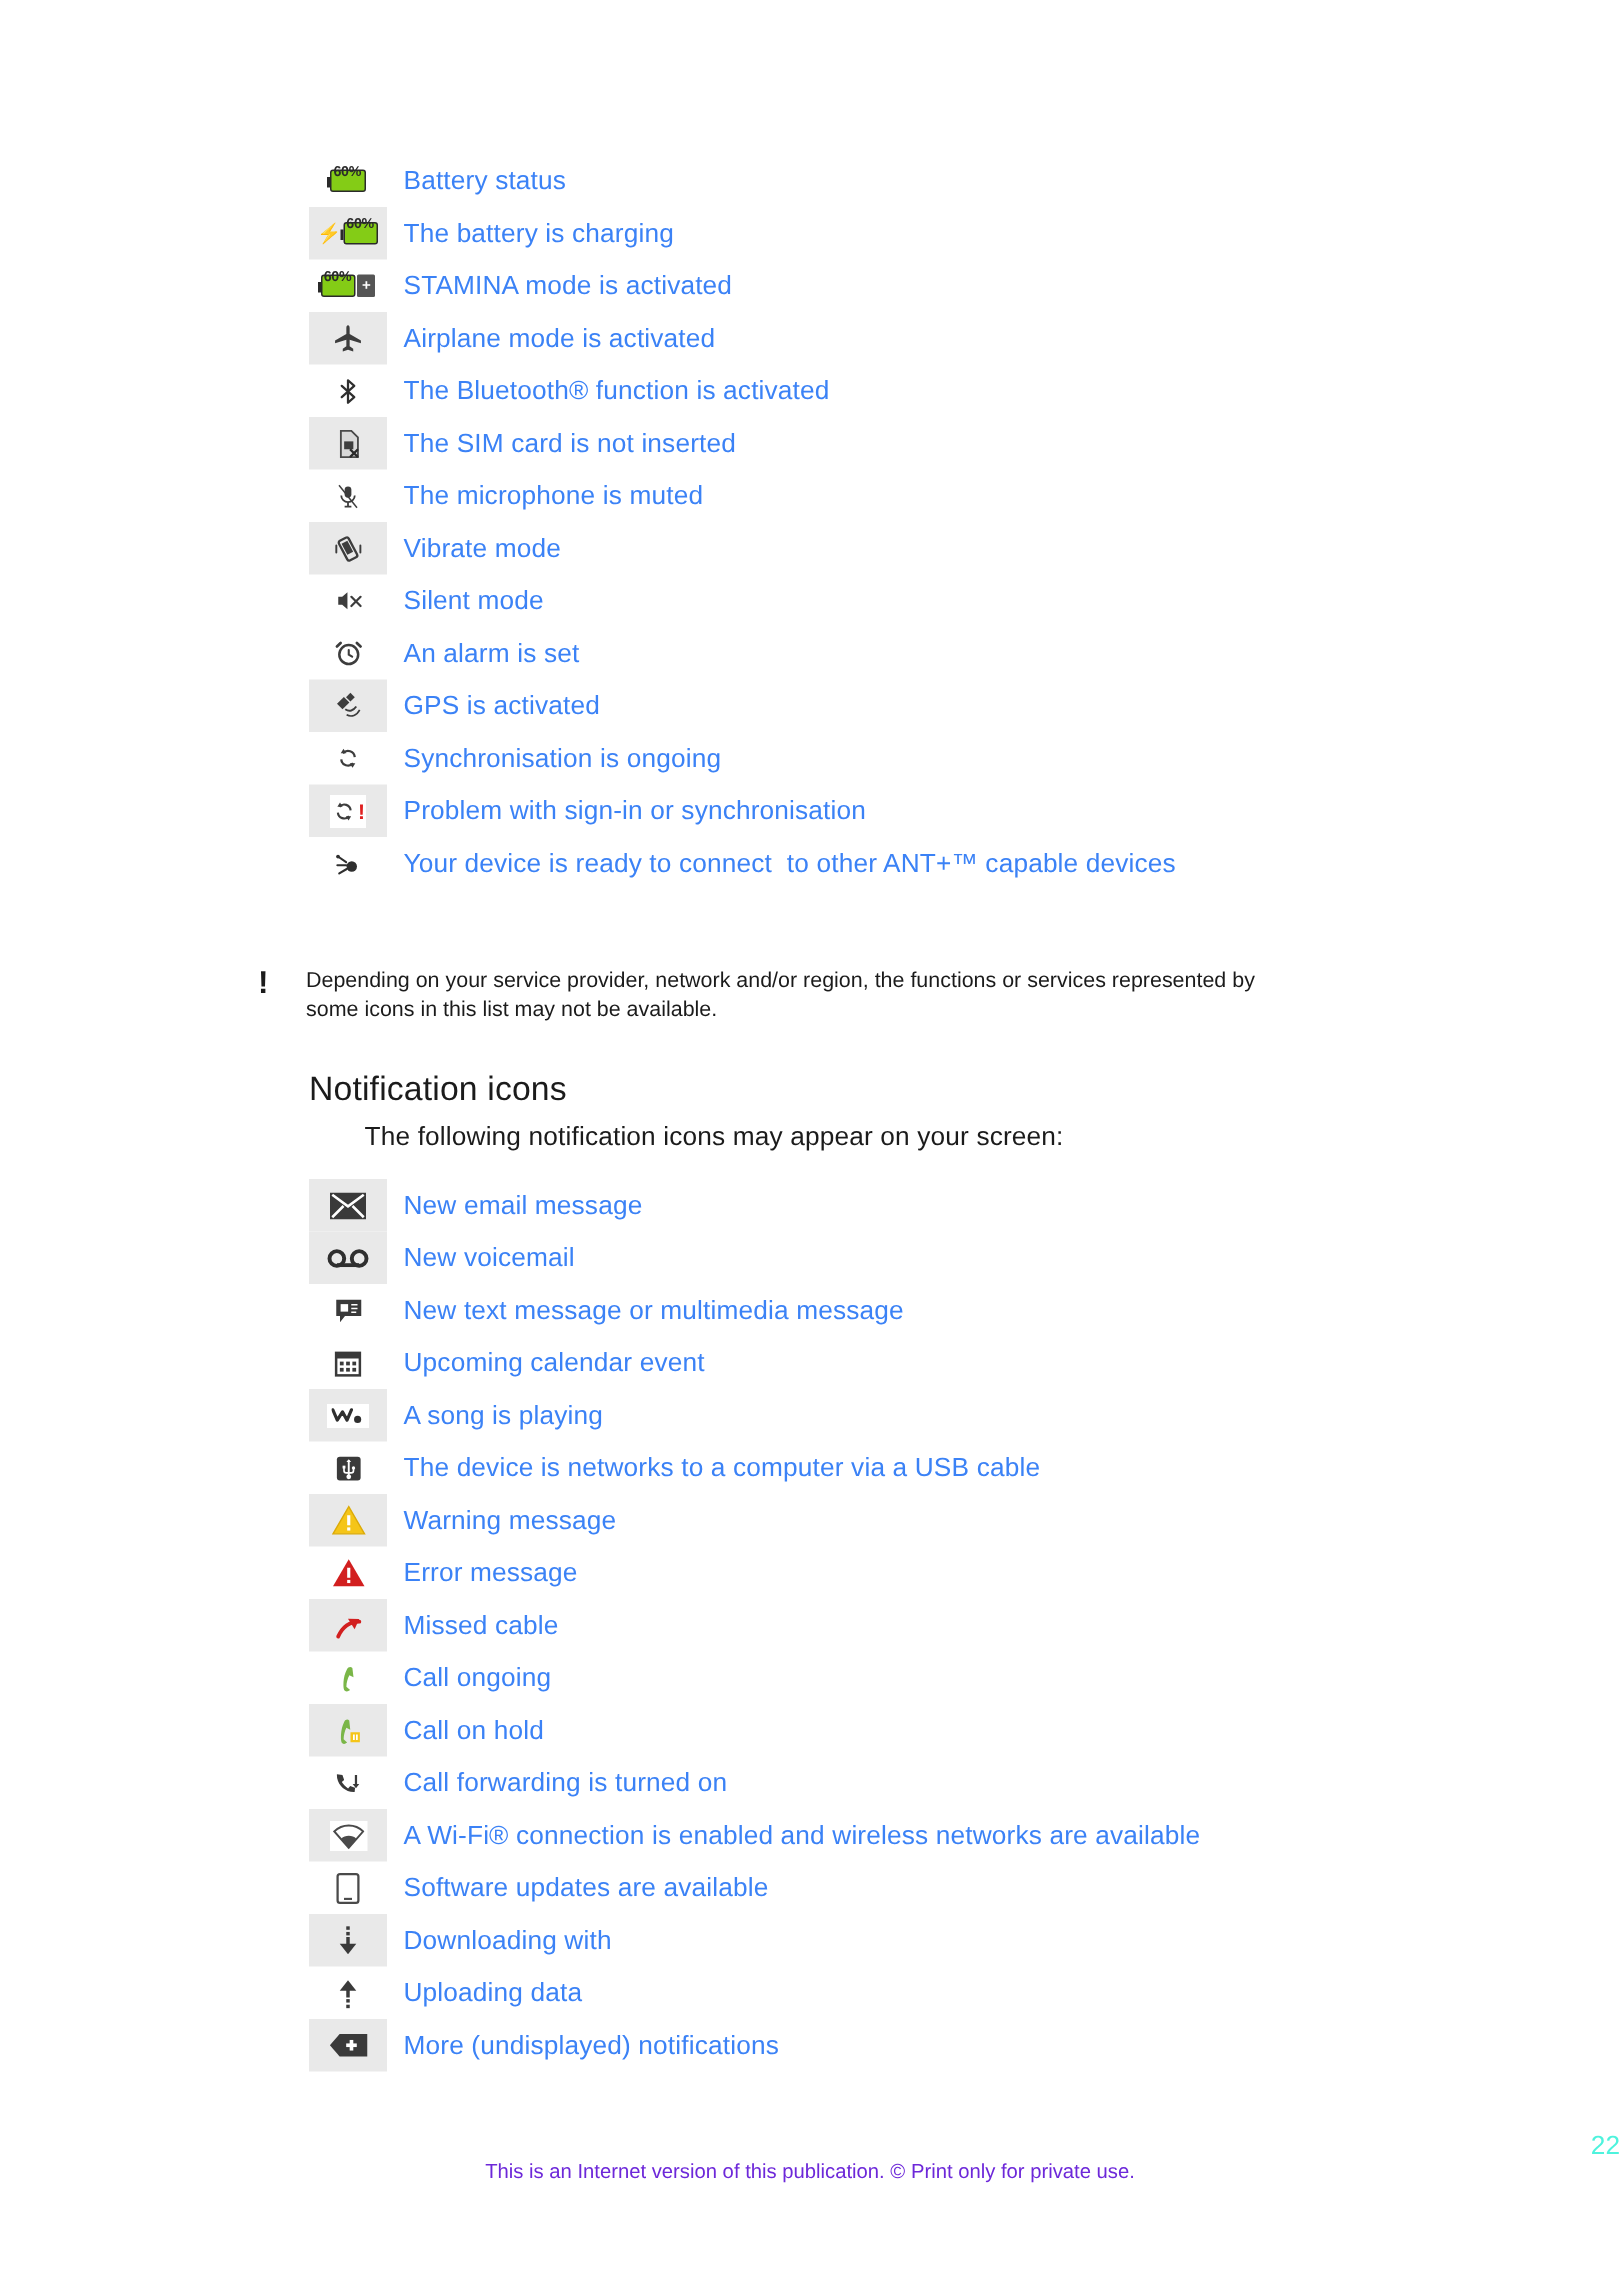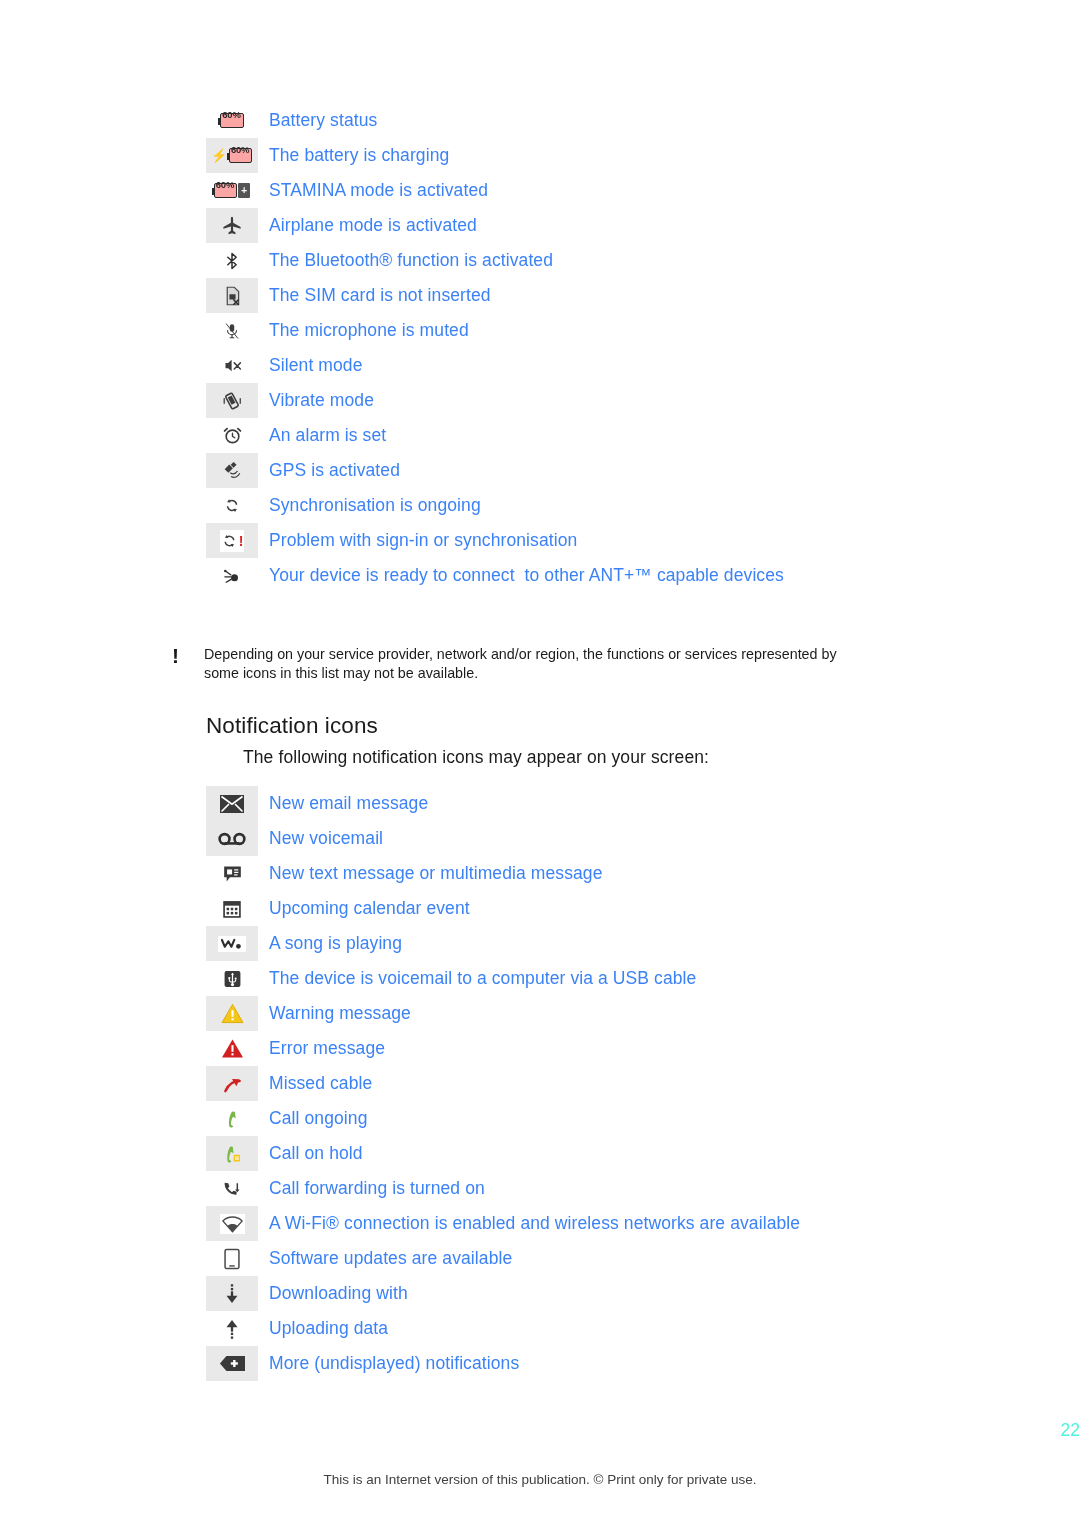--- a/index.html
+++ b/index.html
@@ -98,37 +98,37 @@
     right: 0;
     top: 1420px;
     text-align: right;
     font-size: 17.5px;
     color: #4ef3dd;
   }
   .footer-note {
     position: absolute;
     left: 0;
     right: 0;
-    top: 1472px;
+    top: 1440px;
     text-align: center;
     font-size: 13.5px;
-    color: #404040;
+    color: #6d28d9;
   }
 
   
   .battery-wrap { display: flex; align-items: center; }
   .battery {
     border: 1.6px solid #2a2a2a;
     border-radius: 2px;
     height: 15px;
     padding: 0 2px 12px 1px;
     display: flex;
     align-items: center;
     justify-content: center;
-    background: #fca5a5;
+    background: #84cc16;
     position: relative;
   }
   .battery::before {
     content: "";
     position: absolute;
     left: -3px;
     top: 4px;
     width: 2px;
     height: 7px;
     background: #2a2a2a;
@@ -231,41 +231,41 @@
           <rect x="9" y="3" width="6" height="10" rx="3" fill="#3d3d3d"></rect>
           <path d="M6 11a6 6 0 0 0 12 0" stroke="#3d3d3d" stroke-width="1.6" fill="none"></path>
           <path d="M12 17v4M9 21h6" stroke="#3d3d3d" stroke-width="1.6"></path>
           <path d="M4 2l16 20" stroke="#3d3d3d" stroke-width="1.3"></path>
         </svg>
       </div>
       <div class="desc-cell">The microphone is muted</div>
     </div>
 
 
-    <div class="icon-row">
-      <div class="icon-cell">
-        <svg class="ico" width="21" height="21" viewBox="0 0 24 24" aria-hidden="true">
-          <path d="M4 9h3l4-3.5v13L7 15H4z" fill="#3d3d3d"></path>
-          <path d="M14 9l7 7M21 9l-7 7" stroke="#3d3d3d" stroke-width="1.7" stroke-linecap="round"></path>
-        </svg>
-      </div>
-      <div class="desc-cell">Silent mode</div>
-    </div>
-
     <div class="icon-row shaded">
       <div class="icon-cell">
         <svg class="ico" width="22" height="22" viewBox="0 0 24 24" aria-hidden="true">
           <g transform="rotate(-28 12 12)">
             <rect x="8" y="4" width="8" height="16" rx="1.6" fill="none" stroke="#3d3d3d" stroke-width="1.7"></rect>
             <rect x="9.6" y="6.5" width="4.8" height="9" fill="#3d3d3d"></rect>
           </g>
           <path d="M3.5 9.5v5M21 9.5v5" stroke="#3d3d3d" stroke-width="1.4" stroke-linecap="round"></path>
         </svg>
       </div>
       <div class="desc-cell">Vibrate mode</div>
+    </div>
+
+    <div class="icon-row">
+      <div class="icon-cell">
+        <svg class="ico" width="21" height="21" viewBox="0 0 24 24" aria-hidden="true">
+          <path d="M4 9h3l4-3.5v13L7 15H4z" fill="#3d3d3d"></path>
+          <path d="M14 9l7 7M21 9l-7 7" stroke="#3d3d3d" stroke-width="1.7" stroke-linecap="round"></path>
+        </svg>
+      </div>
+      <div class="desc-cell">Silent mode</div>
     </div>
 
     <div class="icon-row">
       <div class="icon-cell">
         <svg class="ico" width="21" height="21" viewBox="0 0 24 24" aria-hidden="true">
           <circle cx="12" cy="13" r="7.2" fill="none" stroke="#3d3d3d" stroke-width="1.9"></circle>
           <path d="M12 9.5V13l2.6 1.6" stroke="#3d3d3d" stroke-width="1.6" fill="none" stroke-linecap="round"></path>
           <path d="M5.8 4.2L3 6.8M18.2 4.2L21 6.8" stroke="#3d3d3d" stroke-width="2.1" stroke-linecap="round"></path>
         </svg>
       </div>
@@ -401,21 +401,21 @@
           <rect x="2" y="2" width="20" height="20" rx="2.5" fill="#3a3a3a"></rect>
           <path d="M12 5v13" stroke="#fff" stroke-width="1.6"></path>
           <circle cx="12" cy="19" r="2" fill="#fff"></circle>
           <path d="M12 4.2l2 2.4h-4z" fill="#fff"></path>
           <path d="M8 11.5v2.2c0 1.1.9 2 2 2h2" stroke="#fff" stroke-width="1.4" fill="none"></path>
           <rect x="6.8" y="9.6" width="2.4" height="2.4" fill="#fff"></rect>
           <path d="M16 12.5v1.2c0 1.1-.9 2-2 2h-2" stroke="#fff" stroke-width="1.4" fill="none"></path>
           <circle cx="16" cy="11.5" r="1.4" fill="#fff"></circle>
         </svg>
       </div>
-      <div class="desc-cell">The device is voicemail to a computer via a USB cable</div>
+      <div class="desc-cell">The device is networks to a computer via a USB cable</div>
     </div>
 
     <div class="icon-row shaded">
       <div class="icon-cell">
         <svg class="ico" width="23" height="21" viewBox="0 0 24 22" aria-hidden="true">
           <path d="M12 1.5L23 20.5H1z" fill="#f5c518" stroke="#dcab08" stroke-width="1"></path>
           <rect x="10.9" y="7.5" width="2.2" height="7" fill="#ffffff"></rect>
           <rect x="10.9" y="16" width="2.2" height="2.2" fill="#ffffff"></rect>
         </svg>
       </div>

